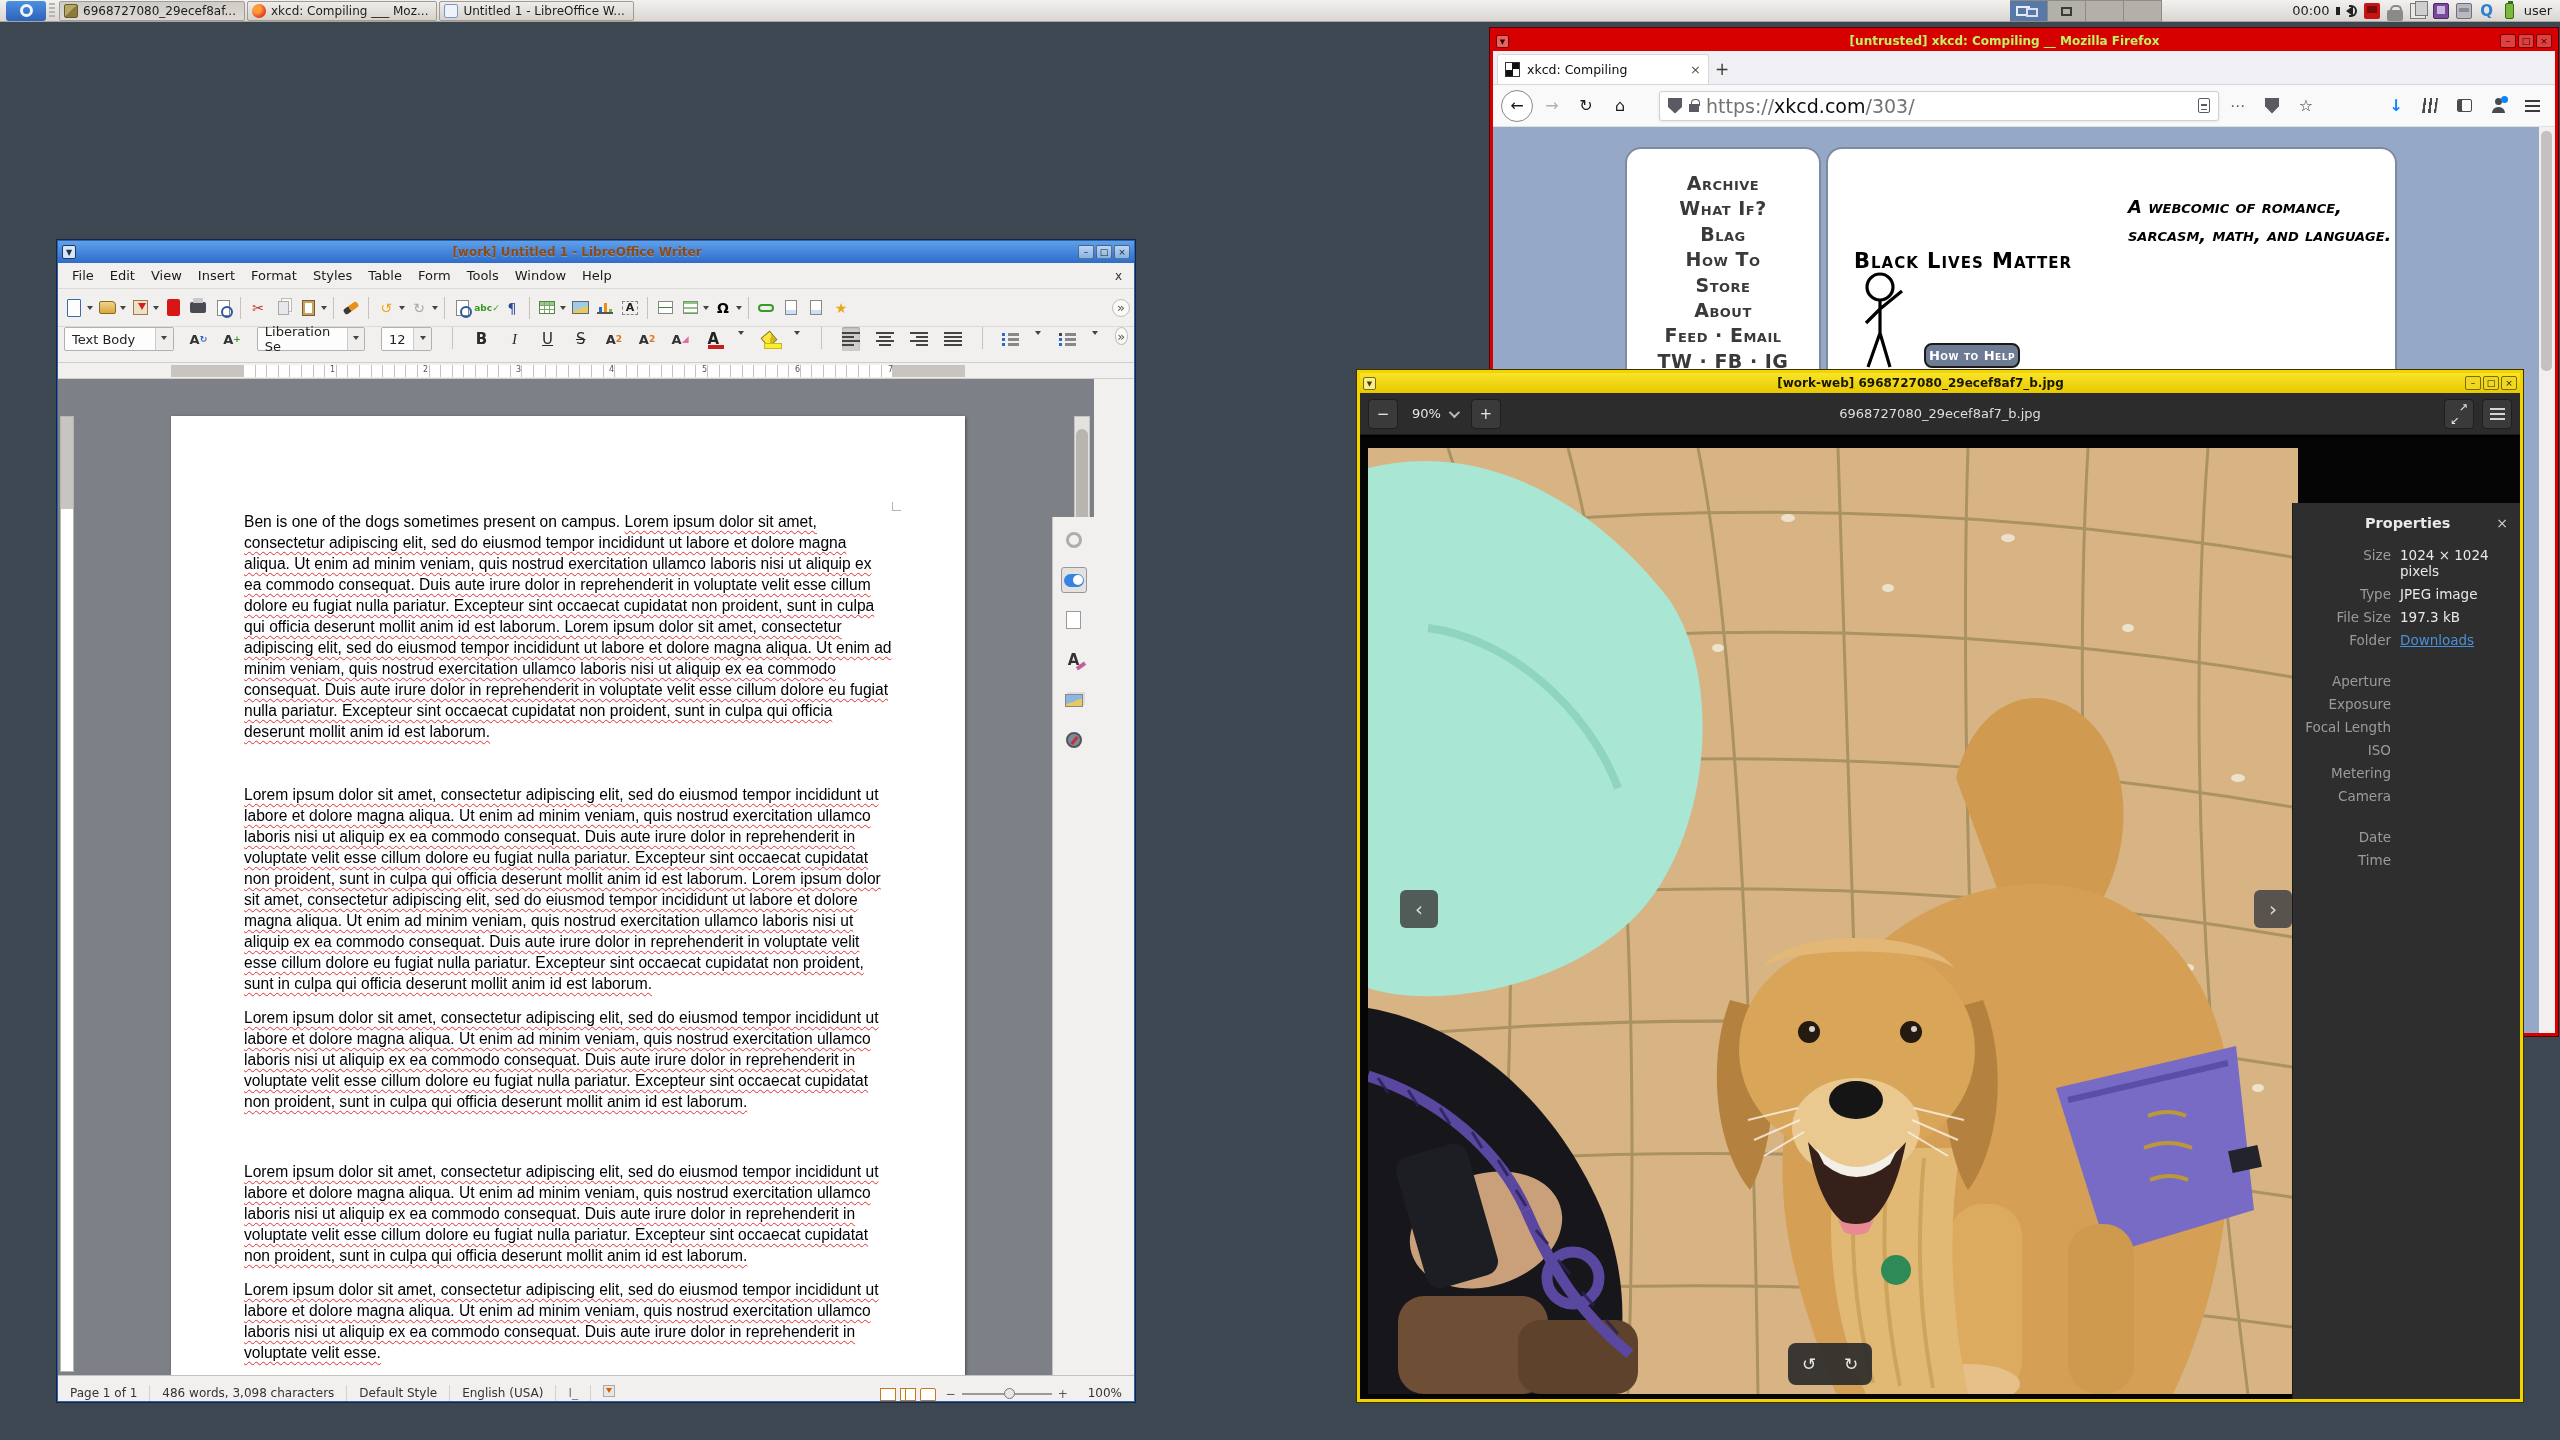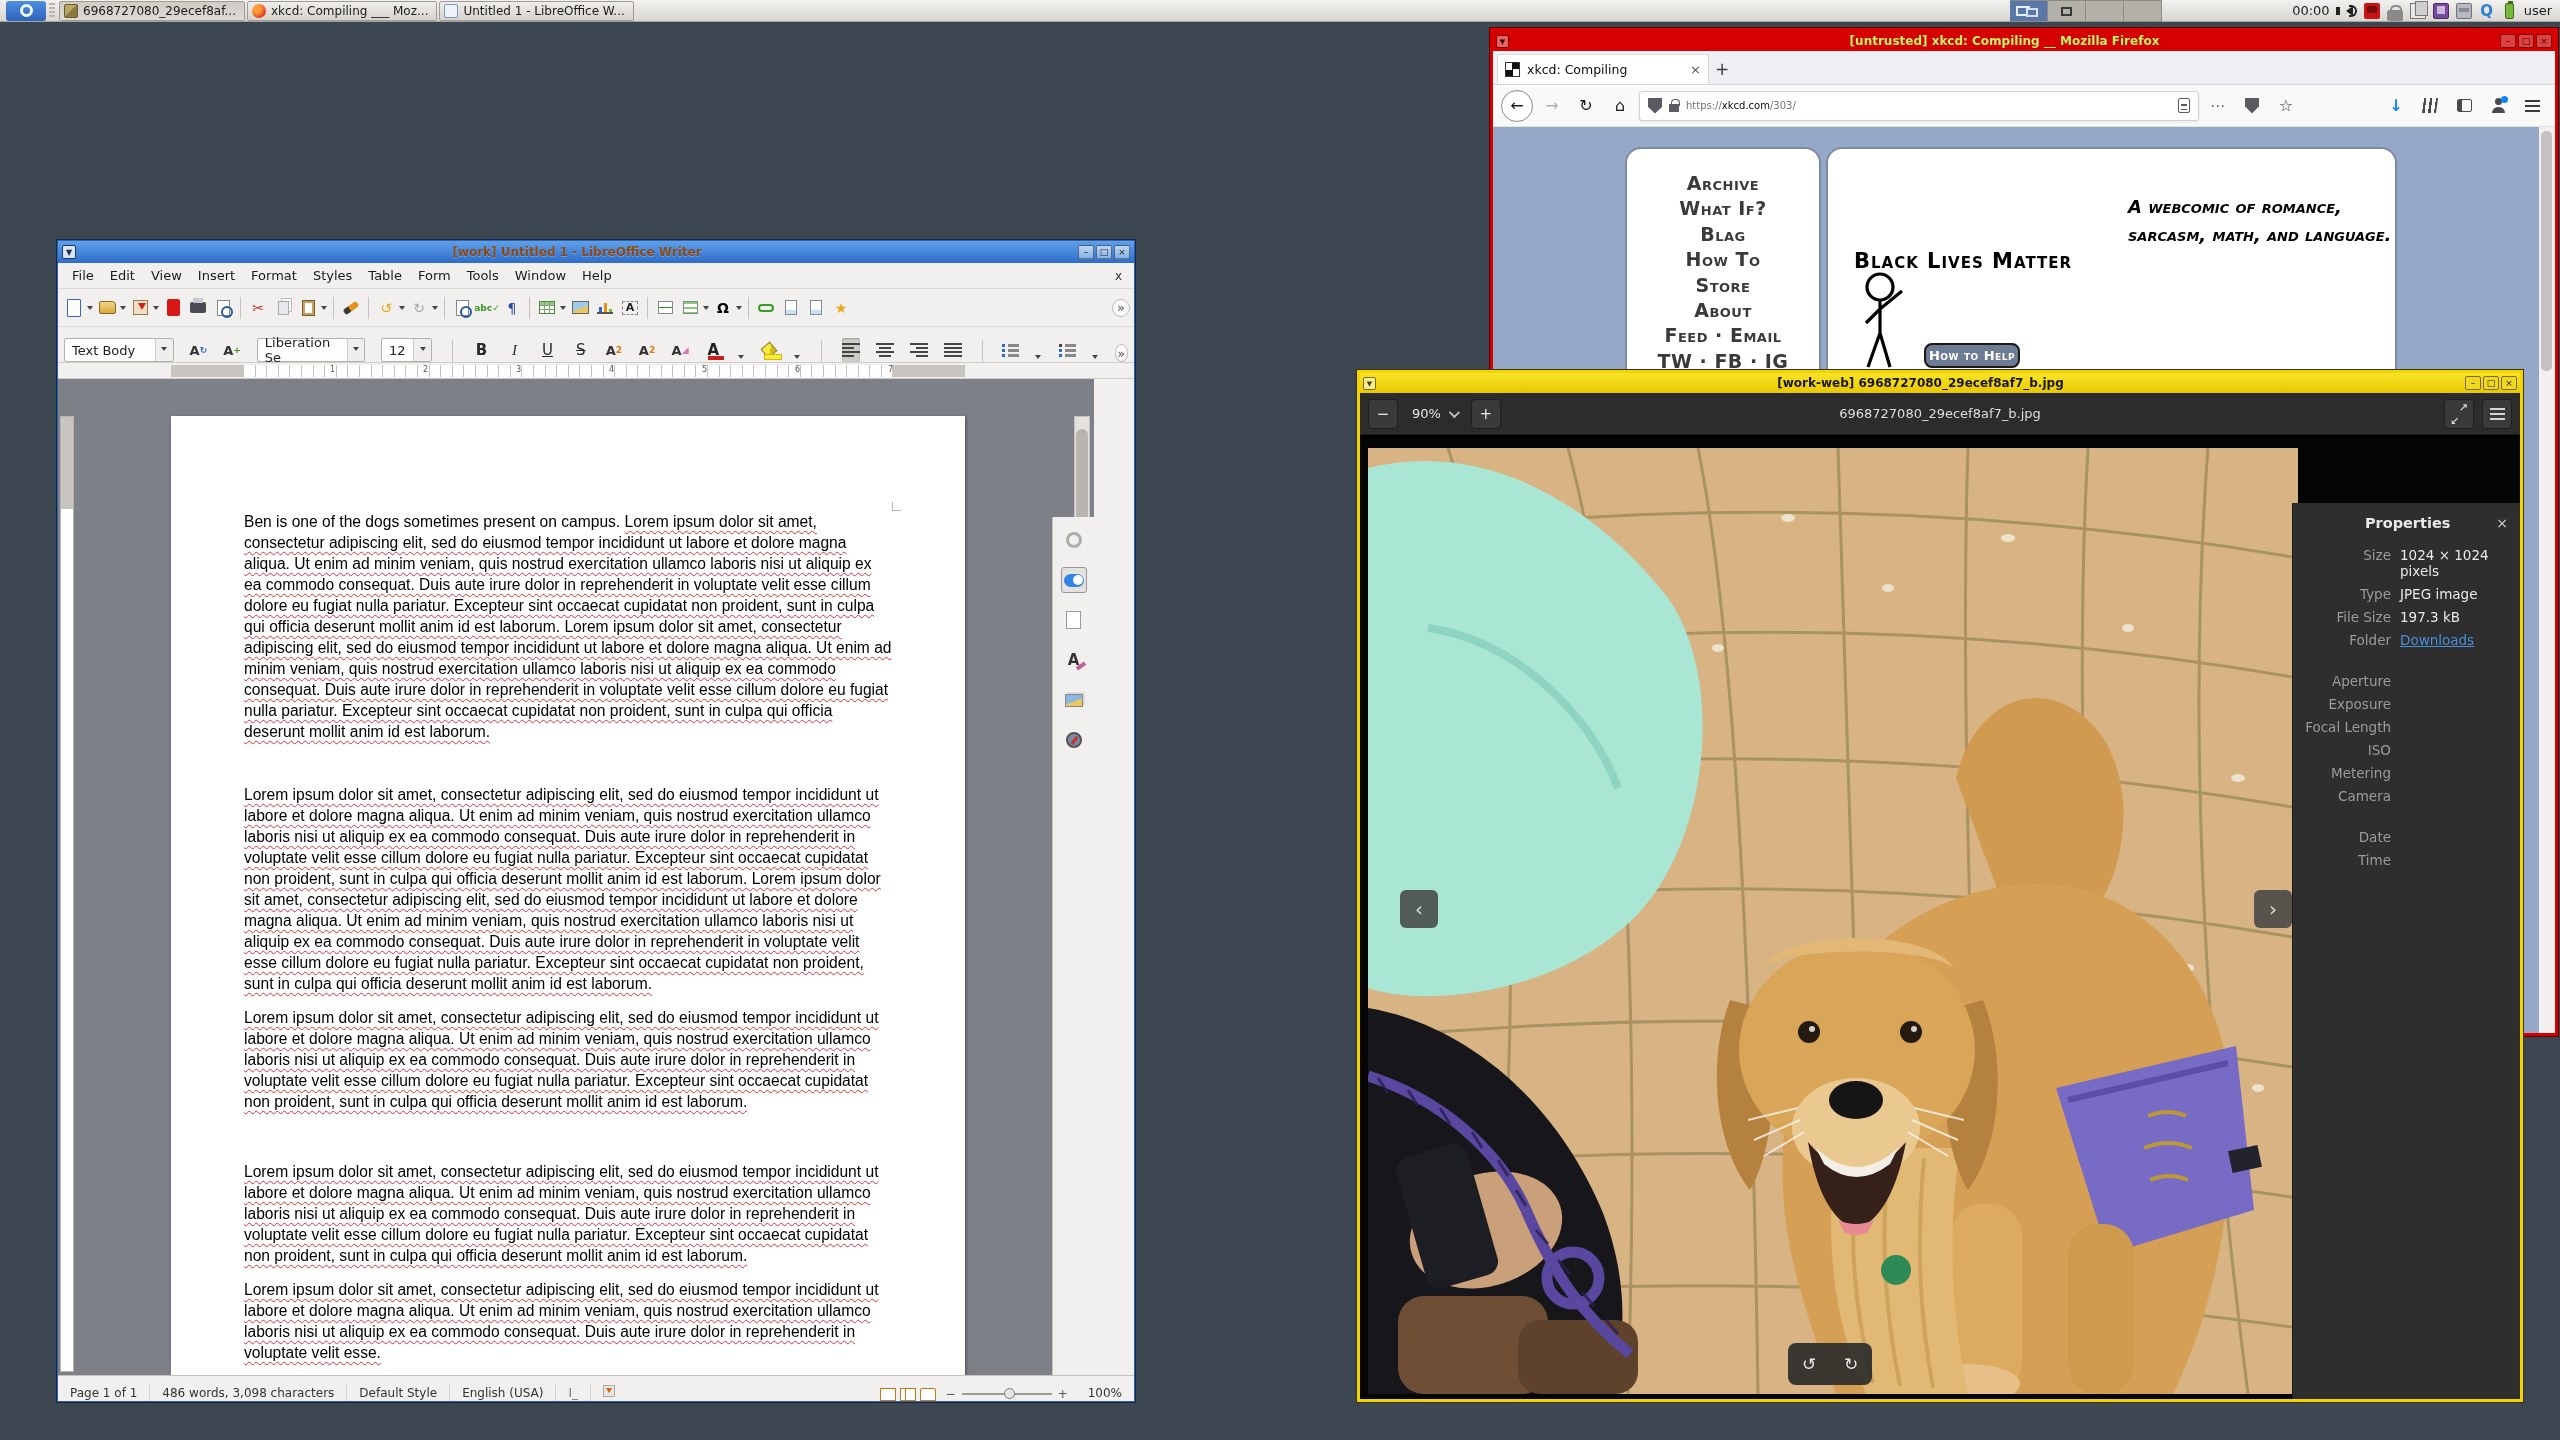--- a/index.html
+++ b/index.html
@@ -52,21 +52,21 @@
   
   #writer{position:absolute;left:57px;top:240px;width:1078px;height:1162px;background:#f1f0ee;border:1px solid #2e62a8;box-shadow:0 0 0 1px #12264a;z-index:3;}
   #wr-title{height:22px;background:linear-gradient(#5fa0ec,#2e6cc8);display:flex;align-items:center;padding:0 4px;}
   #wr-title .wicon{width:14px;height:14px;background:#d8e6f8;border:1px solid #1a3a6a;border-radius:2px;font-size:8px;line-height:13px;text-align:center;color:#234;}
   #wr-title .ttl{flex:1;text-align:center;font-size:12px;font-weight:bold;color:#8c4a14;text-shadow:0 1px 0 rgba(255,255,255,.25);overflow:hidden;white-space:nowrap;}
   #wr-title .wbtn{background:linear-gradient(#bcd6f4,#86b2e6);}
   #wr-menubar{height:26px;display:flex;align-items:center;background:#f1f0ee;border-bottom:1px solid #dcdad6;padding:0 6px;font-size:13px;color:#1a1a1a;}
   #wr-menubar .mi{padding:3px 8px;border-radius:2px;}
   #wr-menubar .docclose{margin-left:auto;font-size:12px;color:#333;padding:0 6px;}
   #wr-tb1{height:38px;display:flex;align-items:center;background:#f1f0ee;border-bottom:1px solid #dcdad6;padding:0 4px;gap:1px;}
-  #wr-tb2{height:36px;display:flex;align-items:flex-end;background:#f1f0ee;border-bottom:1px solid #d0cec9;padding:0 6px;gap:16px;}
+  #wr-tb2{height:36px;display:flex;align-items:flex-start;background:#f1f0ee;border-bottom:1px solid #d0cec9;padding:0 6px;gap:16px;}
   .ti{width:24px;height:24px;display:flex;align-items:center;justify-content:center;border-radius:2px;position:relative;font-size:14px;}
   .caret{width:0;height:0;border:3px solid transparent;border-top:4px solid #444;margin:4px 1px 0 0;}
   .tsep{width:1px;height:22px;background:#c6c3be;margin:0 4px;}
   .shape{display:block;}
   .i-new .shape{width:14px;height:18px;background:#fdfdfd;border:1px solid #3a6aa8;border-radius:1px;}
   .i-open .shape{width:17px;height:13px;background:linear-gradient(#f0d48a,#d8a83c);border:1px solid #8a6a1a;border-radius:2px 4px 2px 2px;}
   .i-save .shape{width:15px;height:15px;background:#f0e0c8;border:1px solid #9a7a4a;position:relative;}
   .i-save .shape::after{content:"";position:absolute;left:4px;top:2px;width:0;height:0;border:4px solid transparent;border-top:7px solid #d02020;}
   .i-pdf .shape{width:13px;height:17px;background:#d81616;border-radius:2px;}
   .i-print .shape{width:16px;height:11px;background:#4a4a52;border-radius:2px;position:relative;}
@@ -175,21 +175,21 @@
   #ff-tab{width:212px;height:30px;background:#fff;border:1px solid #d7d7db;border-bottom:none;border-radius:3px 3px 0 0;display:flex;align-items:center;padding:0 7px;gap:7px;font-size:12.5px;color:#0c0c0d;}
   #ff-tab .fav{width:15px;height:15px;flex:0 0 auto;background:
      conic-gradient(#111 25%,#fff 25% 50%,#111 50% 75%,#fff 75%);border:1px solid #333;}
   #ff-tab .lbl{flex:1;overflow:hidden;white-space:nowrap;}
   #ff-tab .x{color:#555;font-size:13px;}
   #ff-newtab{width:26px;height:26px;display:flex;align-items:center;justify-content:center;font-size:17px;color:#3a3a3a;margin-bottom:2px;}
   #ff-nav{height:42px;display:flex;align-items:center;background:#f9f9fa;border-bottom:1px solid #e0e0e2;padding:0 8px;gap:4px;}
   .nbtn{width:30px;height:30px;display:flex;align-items:center;justify-content:center;font-size:16px;color:#1a1a1a;border-radius:3px;}
   .nbtn.back{border:1.5px solid #8a8a8e;border-radius:50%;width:32px;height:32px;background:#fff;}
   .nbtn.fwd{color:#b0b0b4;}
-  #urlbar{flex:0 0 560px;height:30px;background:#fff;border:1px solid #d0d0d4;border-radius:3px;display:flex;align-items:center;padding:0 8px;gap:7px;font-size:10px;color:#0c0c0d;box-shadow:0 1px 3px rgba(0,0,0,.08);}
+  #urlbar{flex:0 0 560px;height:30px;background:#fff;border:1px solid #d0d0d4;border-radius:3px;display:flex;align-items:center;padding:0 8px;gap:7px;font-size:19px;color:#0c0c0d;box-shadow:0 1px 3px rgba(0,0,0,.08);margin-left:20px;}
   .shield{width:14px;height:16px;background:#5a5a62;clip-path:polygon(0 0,100% 0,100% 60%,50% 100%,0 60%);}
   .padlock{width:10px;height:8px;background:#5a5a62;position:relative;margin-top:5px;}
   .padlock::before{content:"";position:absolute;left:1.5px;top:-5px;width:7px;height:6px;border:1.8px solid #5a5a62;border-bottom:none;border-radius:4px 4px 0 0;}
   #urlbar .url{flex:1;color:#333;}
   #urlbar .url b{color:#0c0c0d;font-weight:normal;}
   #urlbar .url .dim{color:#737373;}
   .reader{width:12px;height:15px;border:1.5px solid #5a5a62;border-radius:2px;background:repeating-linear-gradient(180deg,transparent 0 3px,#5a5a62 3px 4.5px) center/6px 9px no-repeat;}
   .pagedots{color:#5a5a62;font-size:15px;letter-spacing:1px;}
   .navstar{font-size:16px;color:#3a3a3e;}
   .dl{color:#0a84ff;font-size:16px;font-weight:bold;}

